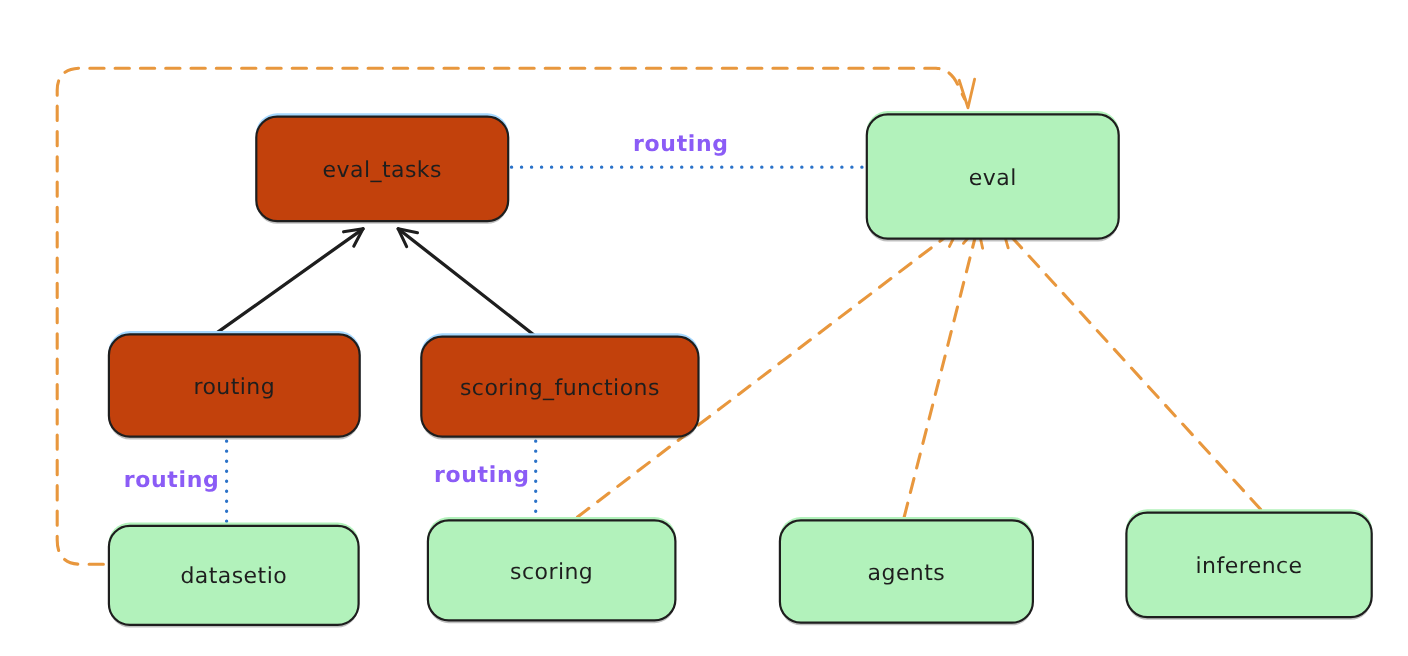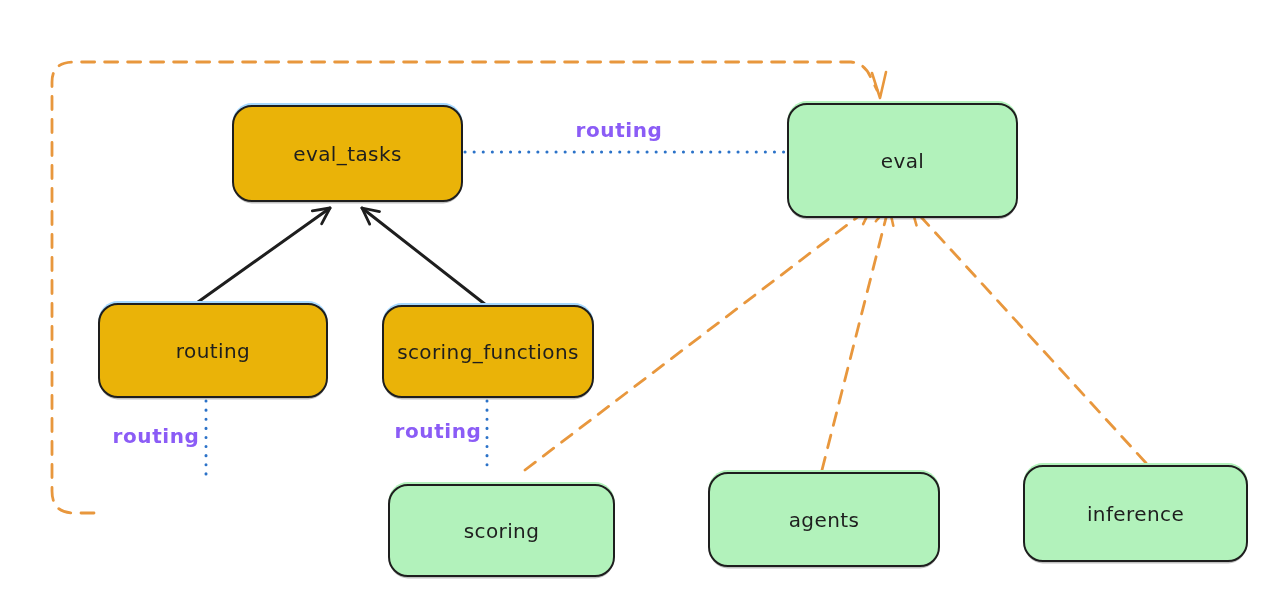--- a/index.html
+++ b/index.html
@@ -23,21 +23,21 @@
     align-items: center;
     justify-content: center;
     border: 2.8px solid #1e1e1e;
     border-radius: 20px;
     font-size: 20px;
     letter-spacing: 0.4px;
     color: #1e1e1e;
     text-align: center;
   }
   .node.blue  {
-    background: #eab308;
+    background: #c2410c;
     box-shadow: 0 -2.5px 0 -0.5px #a5d8ff, 0 3px 0 -1.5px rgba(30,30,30,0.28);
   }
   .node.green {
     background: #b2f2bb;
     box-shadow: 0 -2.5px 0 -0.5px #b2f2bb, 0 3px 0 -1.5px rgba(30,30,30,0.28);
   }
   .routing-label {
     position: absolute;
     transform: translateX(-50%);
     color: #8b5cf6;
@@ -76,24 +76,25 @@
     <path d="M822,470 L889,206" fill="none" stroke="#e8973d" stroke-width="2.8" stroke-linecap="round" stroke-dasharray="13 10" marker-end="url(#headOrange)"></path>
     <path d="M1146,463 L911,206" fill="none" stroke="#e8973d" stroke-width="2.8" stroke-linecap="round" stroke-dasharray="13 10" marker-end="url(#headOrange)"></path>
   </svg>
 
   <div class="node blue" style="left:232px; top:105px; width:231px; height:97px;">eval_tasks</div>
 
   <div class="node green" style="left:787px; top:103px; width:231px; height:115px;">eval</div>
 
   <div class="node blue" style="left:98px; top:303px; width:230px; height:95px;">routing</div>
 
-  <div class="node blue" style="left:382px; top:305px; width:212px; height:93px;">scoring_functions</div>
+  <div class="node blue" style="left:382px; top:305px; width:254px; height:93px;">scoring_functions</div>
 
+  <div class="node green" style="left:98px; top:477px; width:229px; height:92px;">datasetio</div>
 
-  <div class="node green" style="left:388px; top:472px; width:227px; height:93px;margin-top:12px;">scoring</div>
+  <div class="node green" style="left:388px; top:472px; width:227px; height:93px;">scoring</div>
 
   <div class="node green" style="left:708px; top:472px; width:232px; height:95px;">agents</div>
 
   <div class="node green" style="left:1023px; top:465px; width:225px; height:97px;">inference</div>
 
   <div class="routing-label" style="left:619px; top:118px;">routing</div>
 
   <div class="routing-label" style="left:156px; top:424px;">routing</div>
 
   <div class="routing-label" style="left:438px; top:419px;">routing</div>

